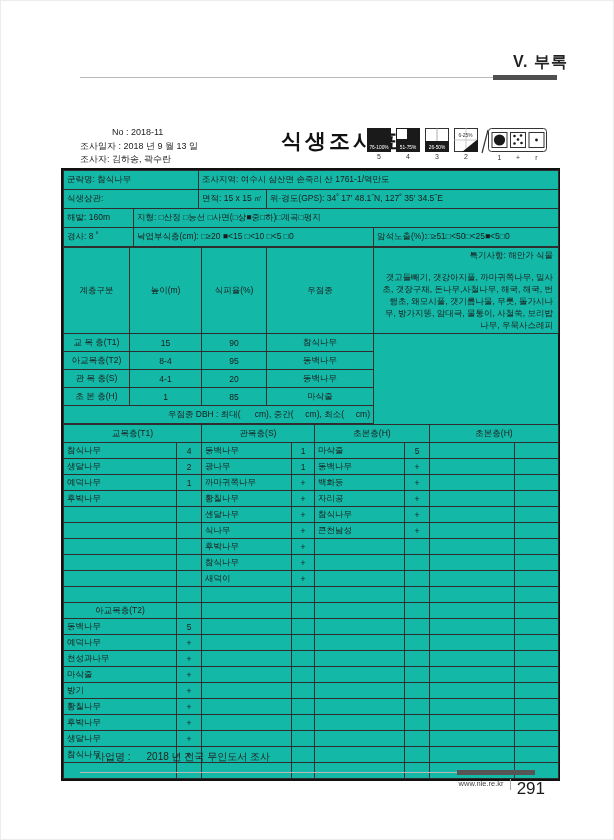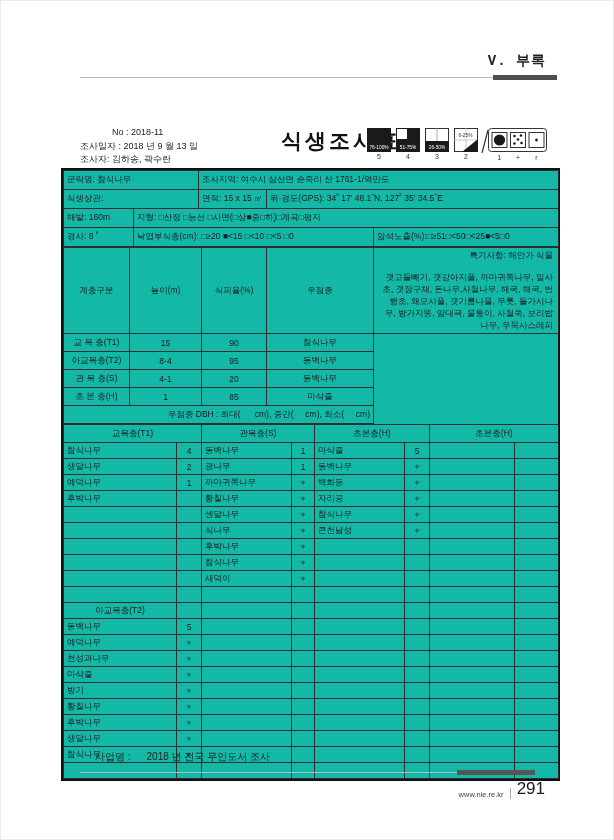--- a/index.html
+++ b/index.html
@@ -4,22 +4,22 @@
 <style>
   html,body{margin:0;padding:0;}
   body{
     width:614px;height:840px;position:relative;background:#ffffff;
     font-family:"Liberation Sans","DejaVu Sans",sans-serif;color:#1c1c1c;
     overflow:hidden;
   }
   .page-frame{position:absolute;inset:0;border:1px solid #ececec;}
 
   
-  .top-label{position:absolute;top:52px;right:68px;font-family:Liberation Mono, monospace;
-    font-size:14px;font-weight:bold;letter-spacing:1px;color:#222;}
+  .top-label{position:absolute;top:52px;right:46px;font-family:Liberation Sans, sans-serif;
+    font-size:16px;font-weight:bold;letter-spacing:1px;color:#222;}
   .top-rule-thin{position:absolute;top:77px;left:80px;width:413px;height:1px;background:#b9b9b9;}
   .top-rule-thick{position:absolute;top:75px;left:493px;width:64px;height:5px;background:#4f4f4f;}
 
   
   .survey-meta{position:absolute;left:80px;top:126px;font-size:9px;line-height:13.5px;color:#222;}
   .survey-meta .l1{padding-left:4px;margin-left:28px;}
   .form-title{position:absolute;left:281px;top:127px;font-size:21px;font-weight:bold;letter-spacing:3px;color:#111;}
 
   
   .legend{position:absolute;left:367px;top:128px;display:flex;align-items:flex-start;}
@@ -43,21 +43,21 @@
   .tC td.gh,.tC td.sh{text-align:center;height:15px;}
   .tC td.n{text-align:left;}
   .tC td.c{text-align:center;}
   .tC td.t2h{text-align:center;}
 
   
   .project-line{position:absolute;left:95px;top:750px;font-size:10px;display:flex;color:#222;}
   .project-line .pl{margin-right:16px;}
   .footer-rule-thin{position:absolute;top:772px;left:80px;width:377px;height:1px;background:#b9b9b9;}
   .footer-rule-thick{position:absolute;top:770px;left:457px;width:78px;height:5px;background:#555;}
-  .footer-text{position:absolute;top:779px;right:69px;display:flex;align-items:flex-end;margin-left:47px;}
+  .footer-text{position:absolute;top:779px;right:69px;display:flex;align-items:flex-start;margin-left:47px;}
   .footer-site{font-size:7.5px;color:#444;}
   .footer-div{width:1px;height:11px;background:#aaa;margin:0 6px;}
   .footer-page{font-size:17px;color:#1a1a1a;}
 </style>
 </head>
 <body>
 
 <div class="page-frame"></div>
 
 <div class="top-label">V. 부록</div>

